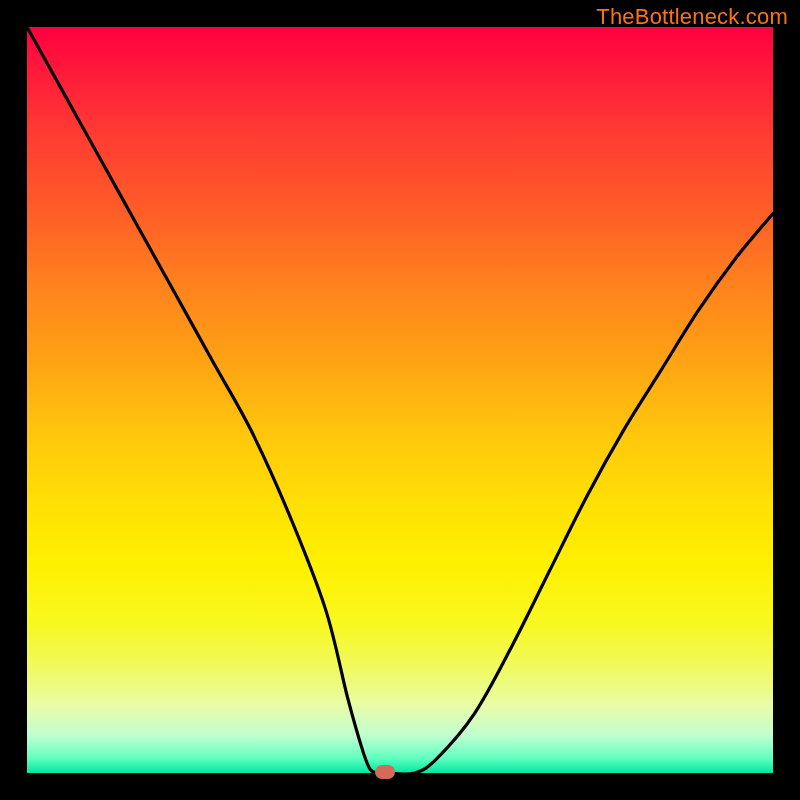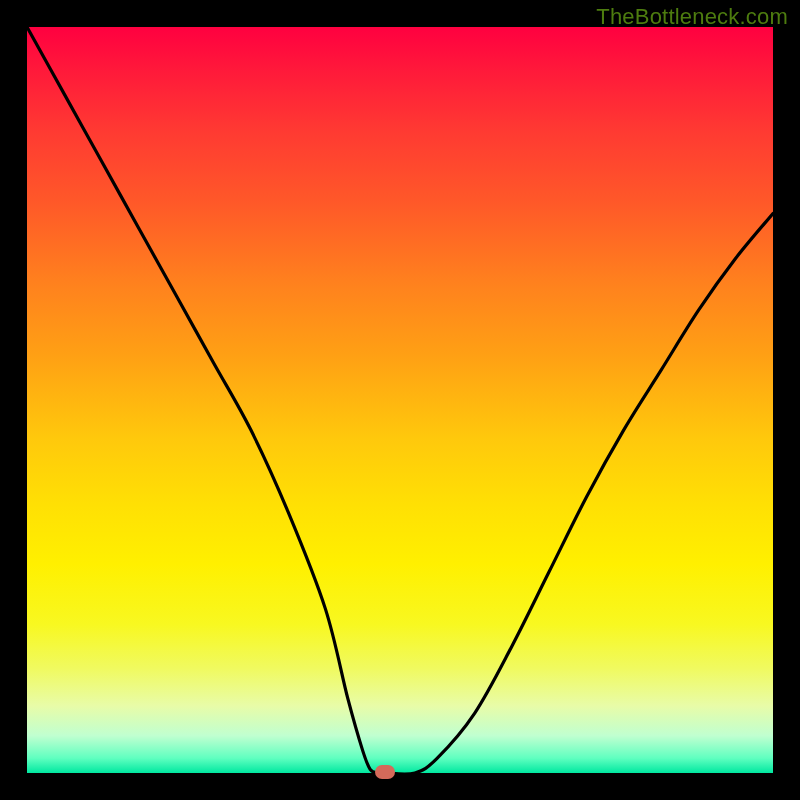--- a/index.html
+++ b/index.html
@@ -41,21 +41,21 @@
       #e8fca8 91%,
       #c0ffd0 95%,
       #60ffc0 98%,
       #00e8a0 100%
     );
   }
   .watermark {
     position: absolute;
     top: 4px;
     right: 12px;
-    color: #4d7c0f;
+    color: #f97316;
     font-size: 22px;
     font-weight: 400;
     letter-spacing: 0.2px;
     z-index: 10;
   }
   .svg-overlay {
     position: absolute;
     left: 27px;
     top: 27px;
     width: 746px;

